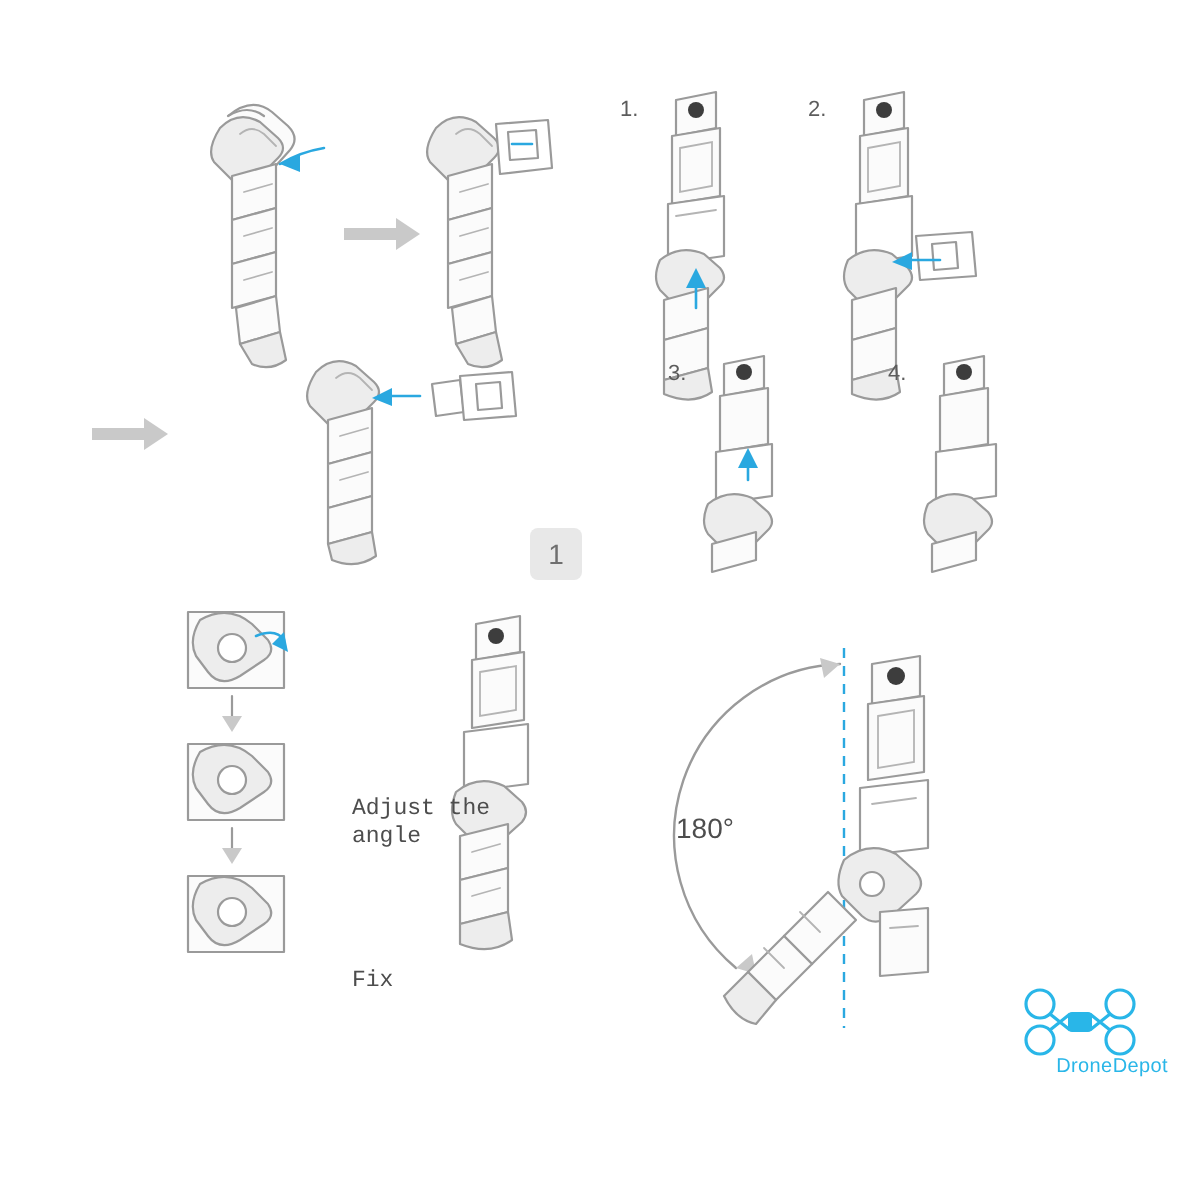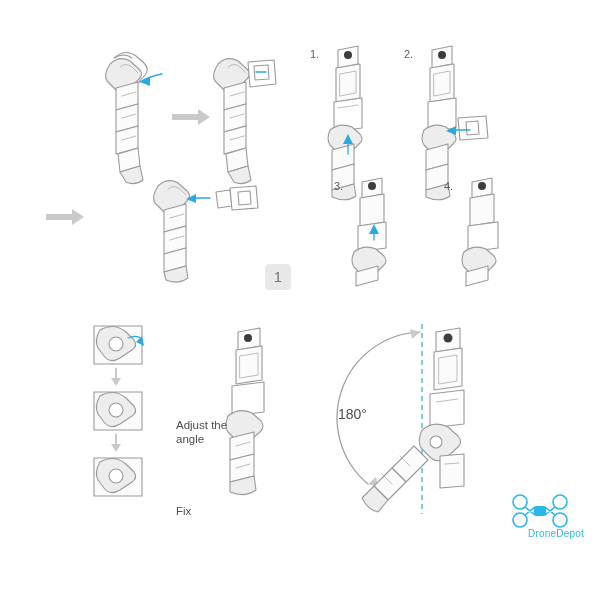--- a/index.html
+++ b/index.html
@@ -21,21 +21,21 @@
     width: 600px;
     height: 600px;
   }
   .panel {
     position: absolute;
     box-sizing: border-box;
   }
   
   #panel-1 { left: 10px;  top: 14px;  width: 286px; height: 272px; }
   #panel-2 { left: 300px; top: 14px;  width: 292px; height: 272px; }
-  #panel-3 { left: 10px;  top: 308px; width: 286px; height: 250px; }
+  #panel-3 { left: 10px;  top: 288px; width: 286px; height: 250px; font-family: Liberation Mono, monospace; }
   #panel-4 { left: 300px; top: 296px; width: 292px; height: 250px; }
 
   .step-badge {
     position: absolute;
     width: 26px;
     height: 26px;
     border-radius: 4px;
     background: #e8e8e8;
     color: #6f6f6f;
     font-size: 14px;

